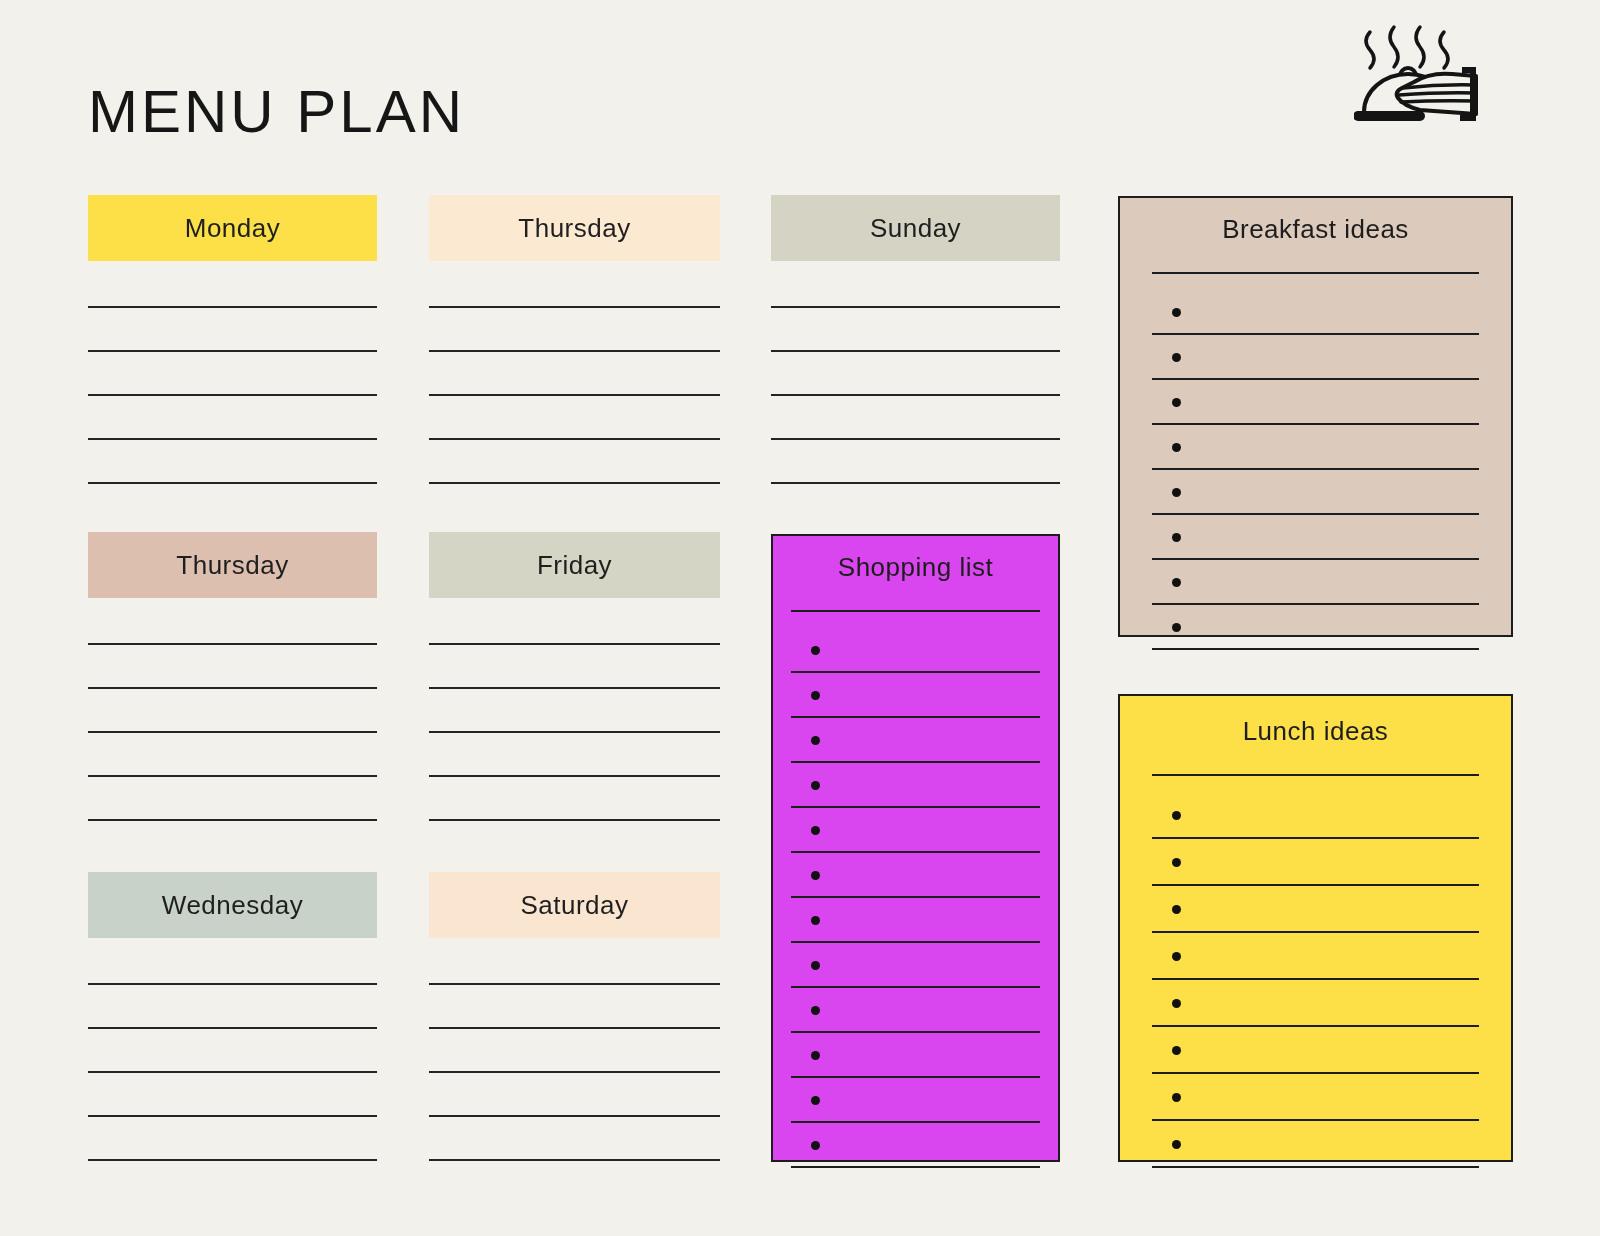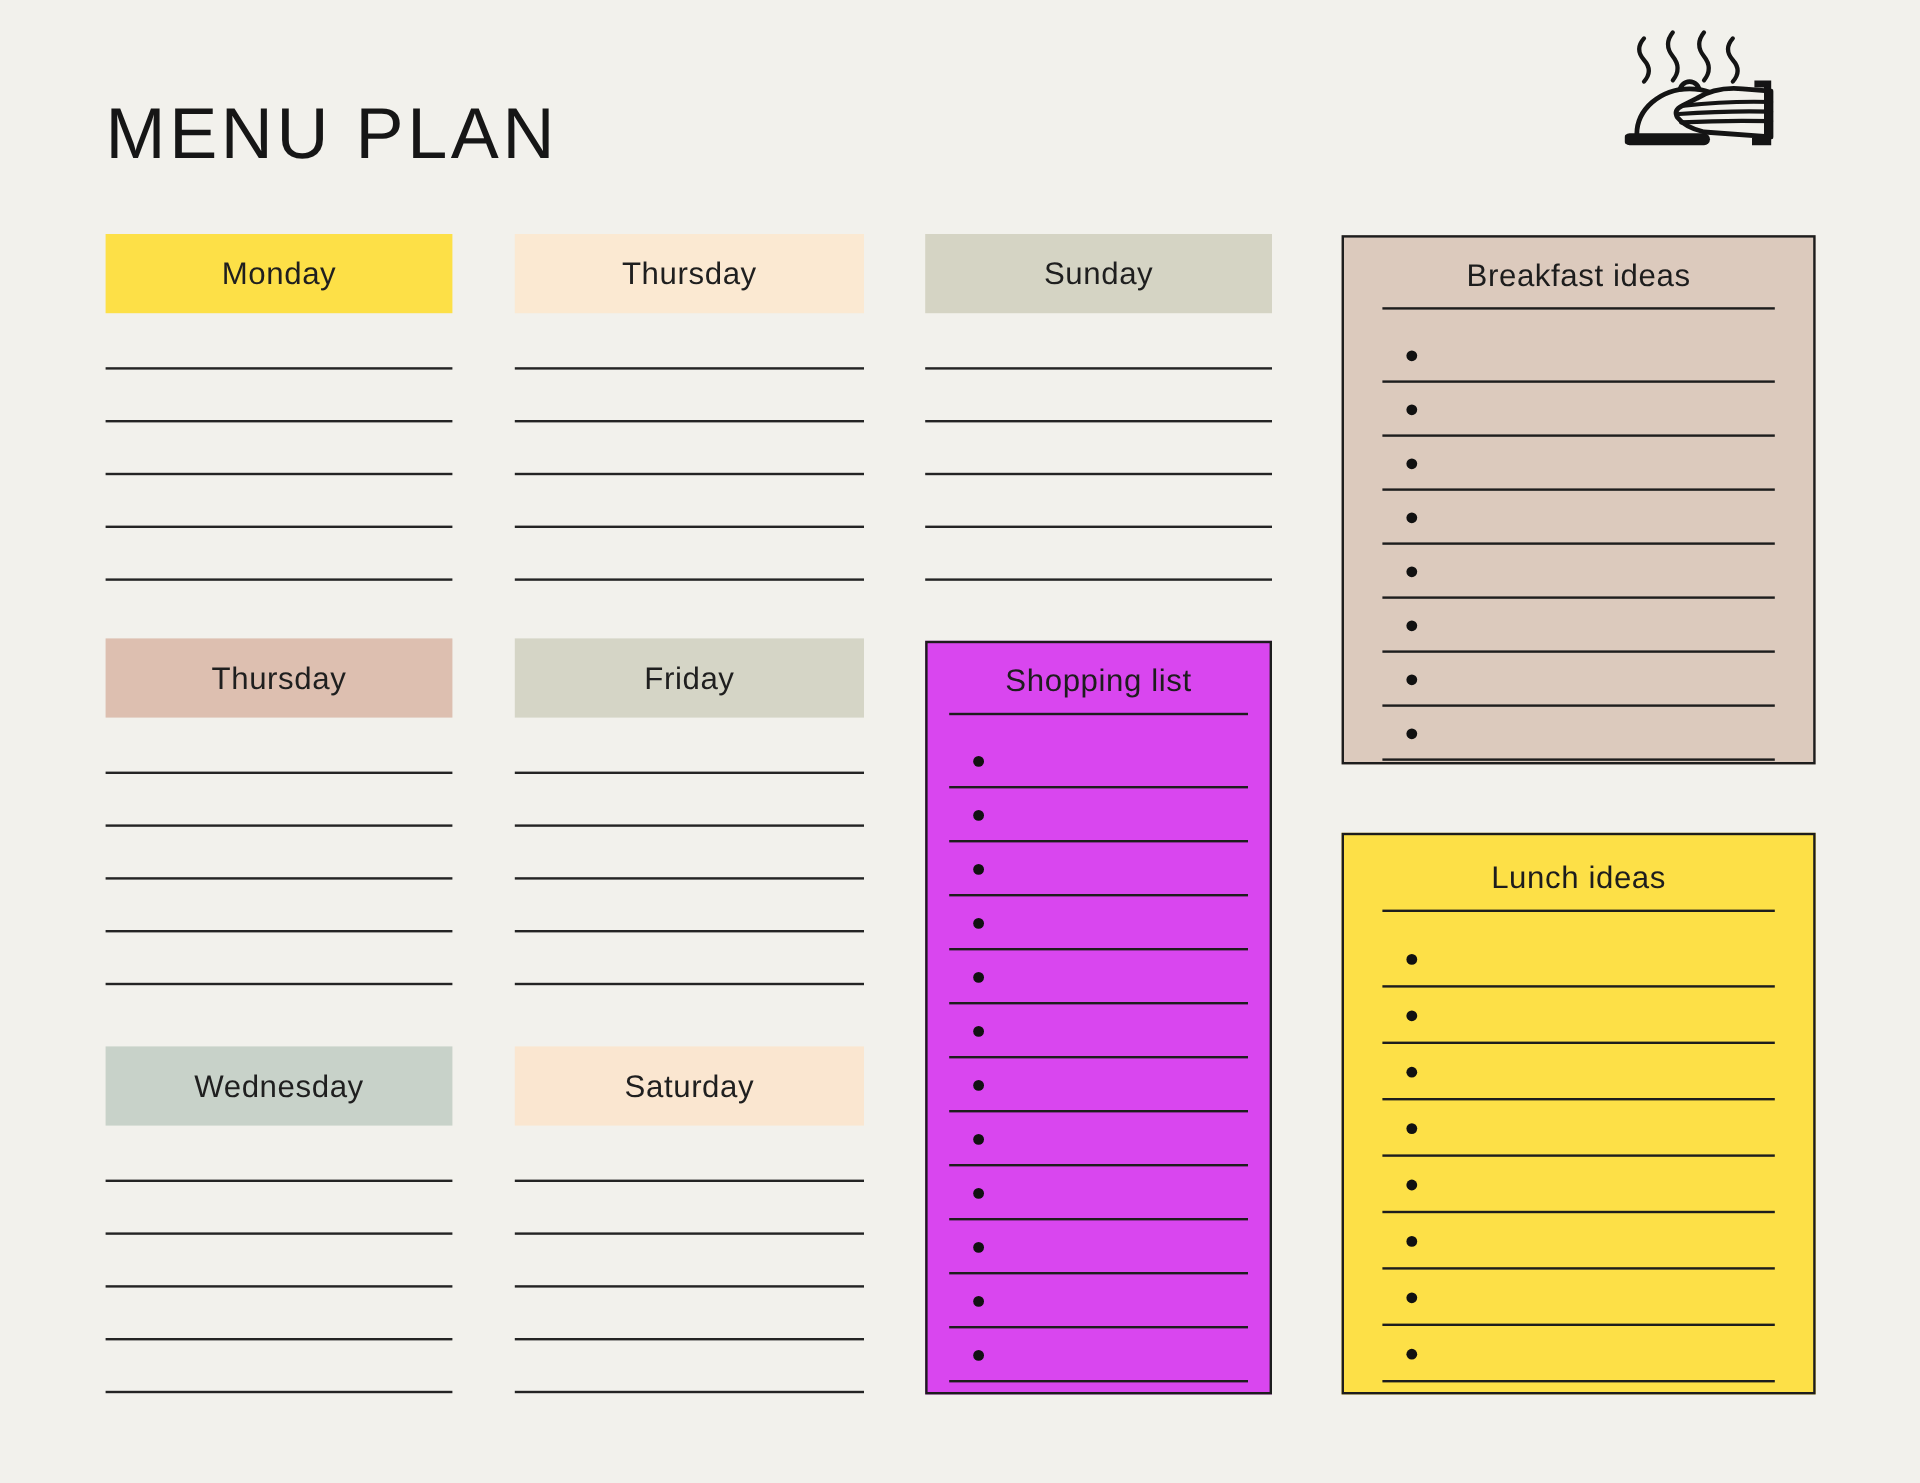--- a/index.html
+++ b/index.html
@@ -42,21 +42,21 @@
   
   .panel {
     position: absolute; border: 2px solid #1d1d1d;
   }
   #shopping  { top: 534px; height: 628px; }
   #breakfast { top: 196px; height: 441px; }
   #lunch     { top: 694px; height: 468px; }
 
   .panel-title {
     font-size: 26px; font-weight: 400; letter-spacing: .5px; text-align: center;
-    margin: 16px 18px 16px; padding-bottom: 12px;
+    margin: 16px 18px 16px; padding-bottom: 28px;
     border-bottom: 2px solid #1d1d1d; line-height: 30px; color: #1d1d1d;
   }
   #lunch .panel-title { margin-top: 20px; }
   .c4 .panel-title { margin-left: 32px; margin-right: 32px; }
 
   .slots { margin: 0 18px; }
   .c4 .slots { margin: 0 32px; }
   .slot { position: relative; height: 45px; border-bottom: 2px solid #1d1d1d; }
   #lunch .slot { height: 47px; }
   .bullet {

